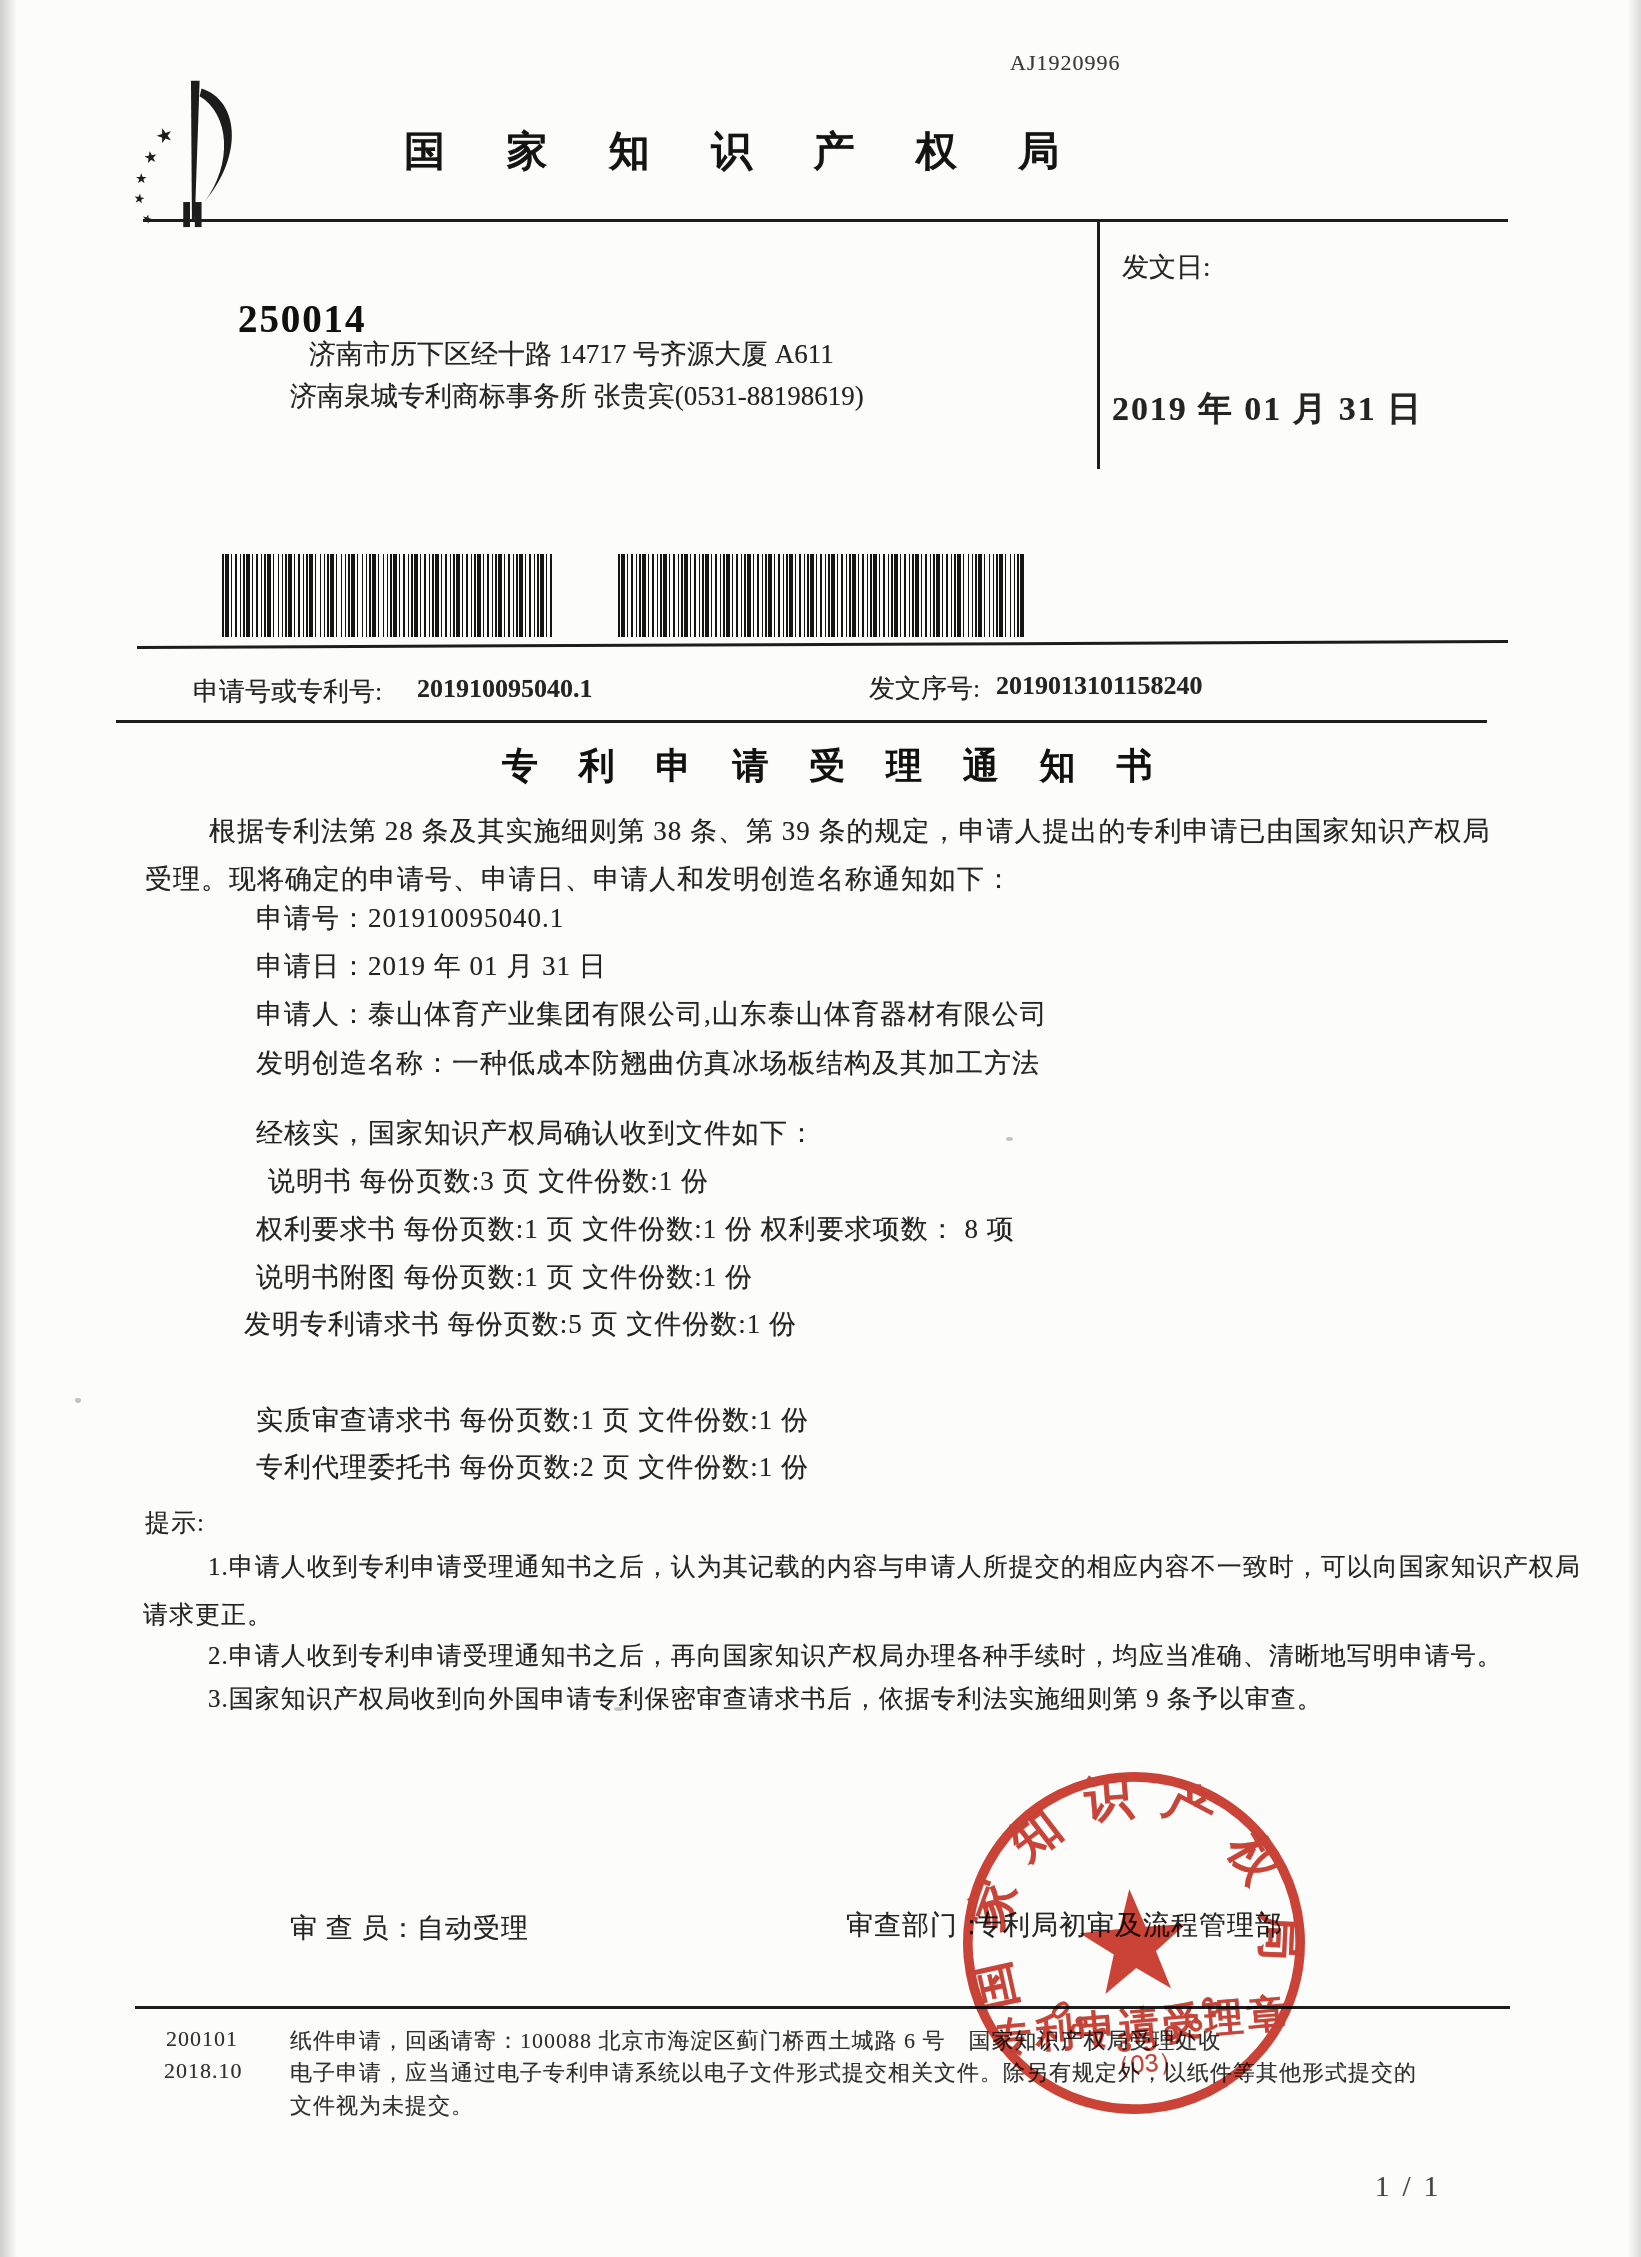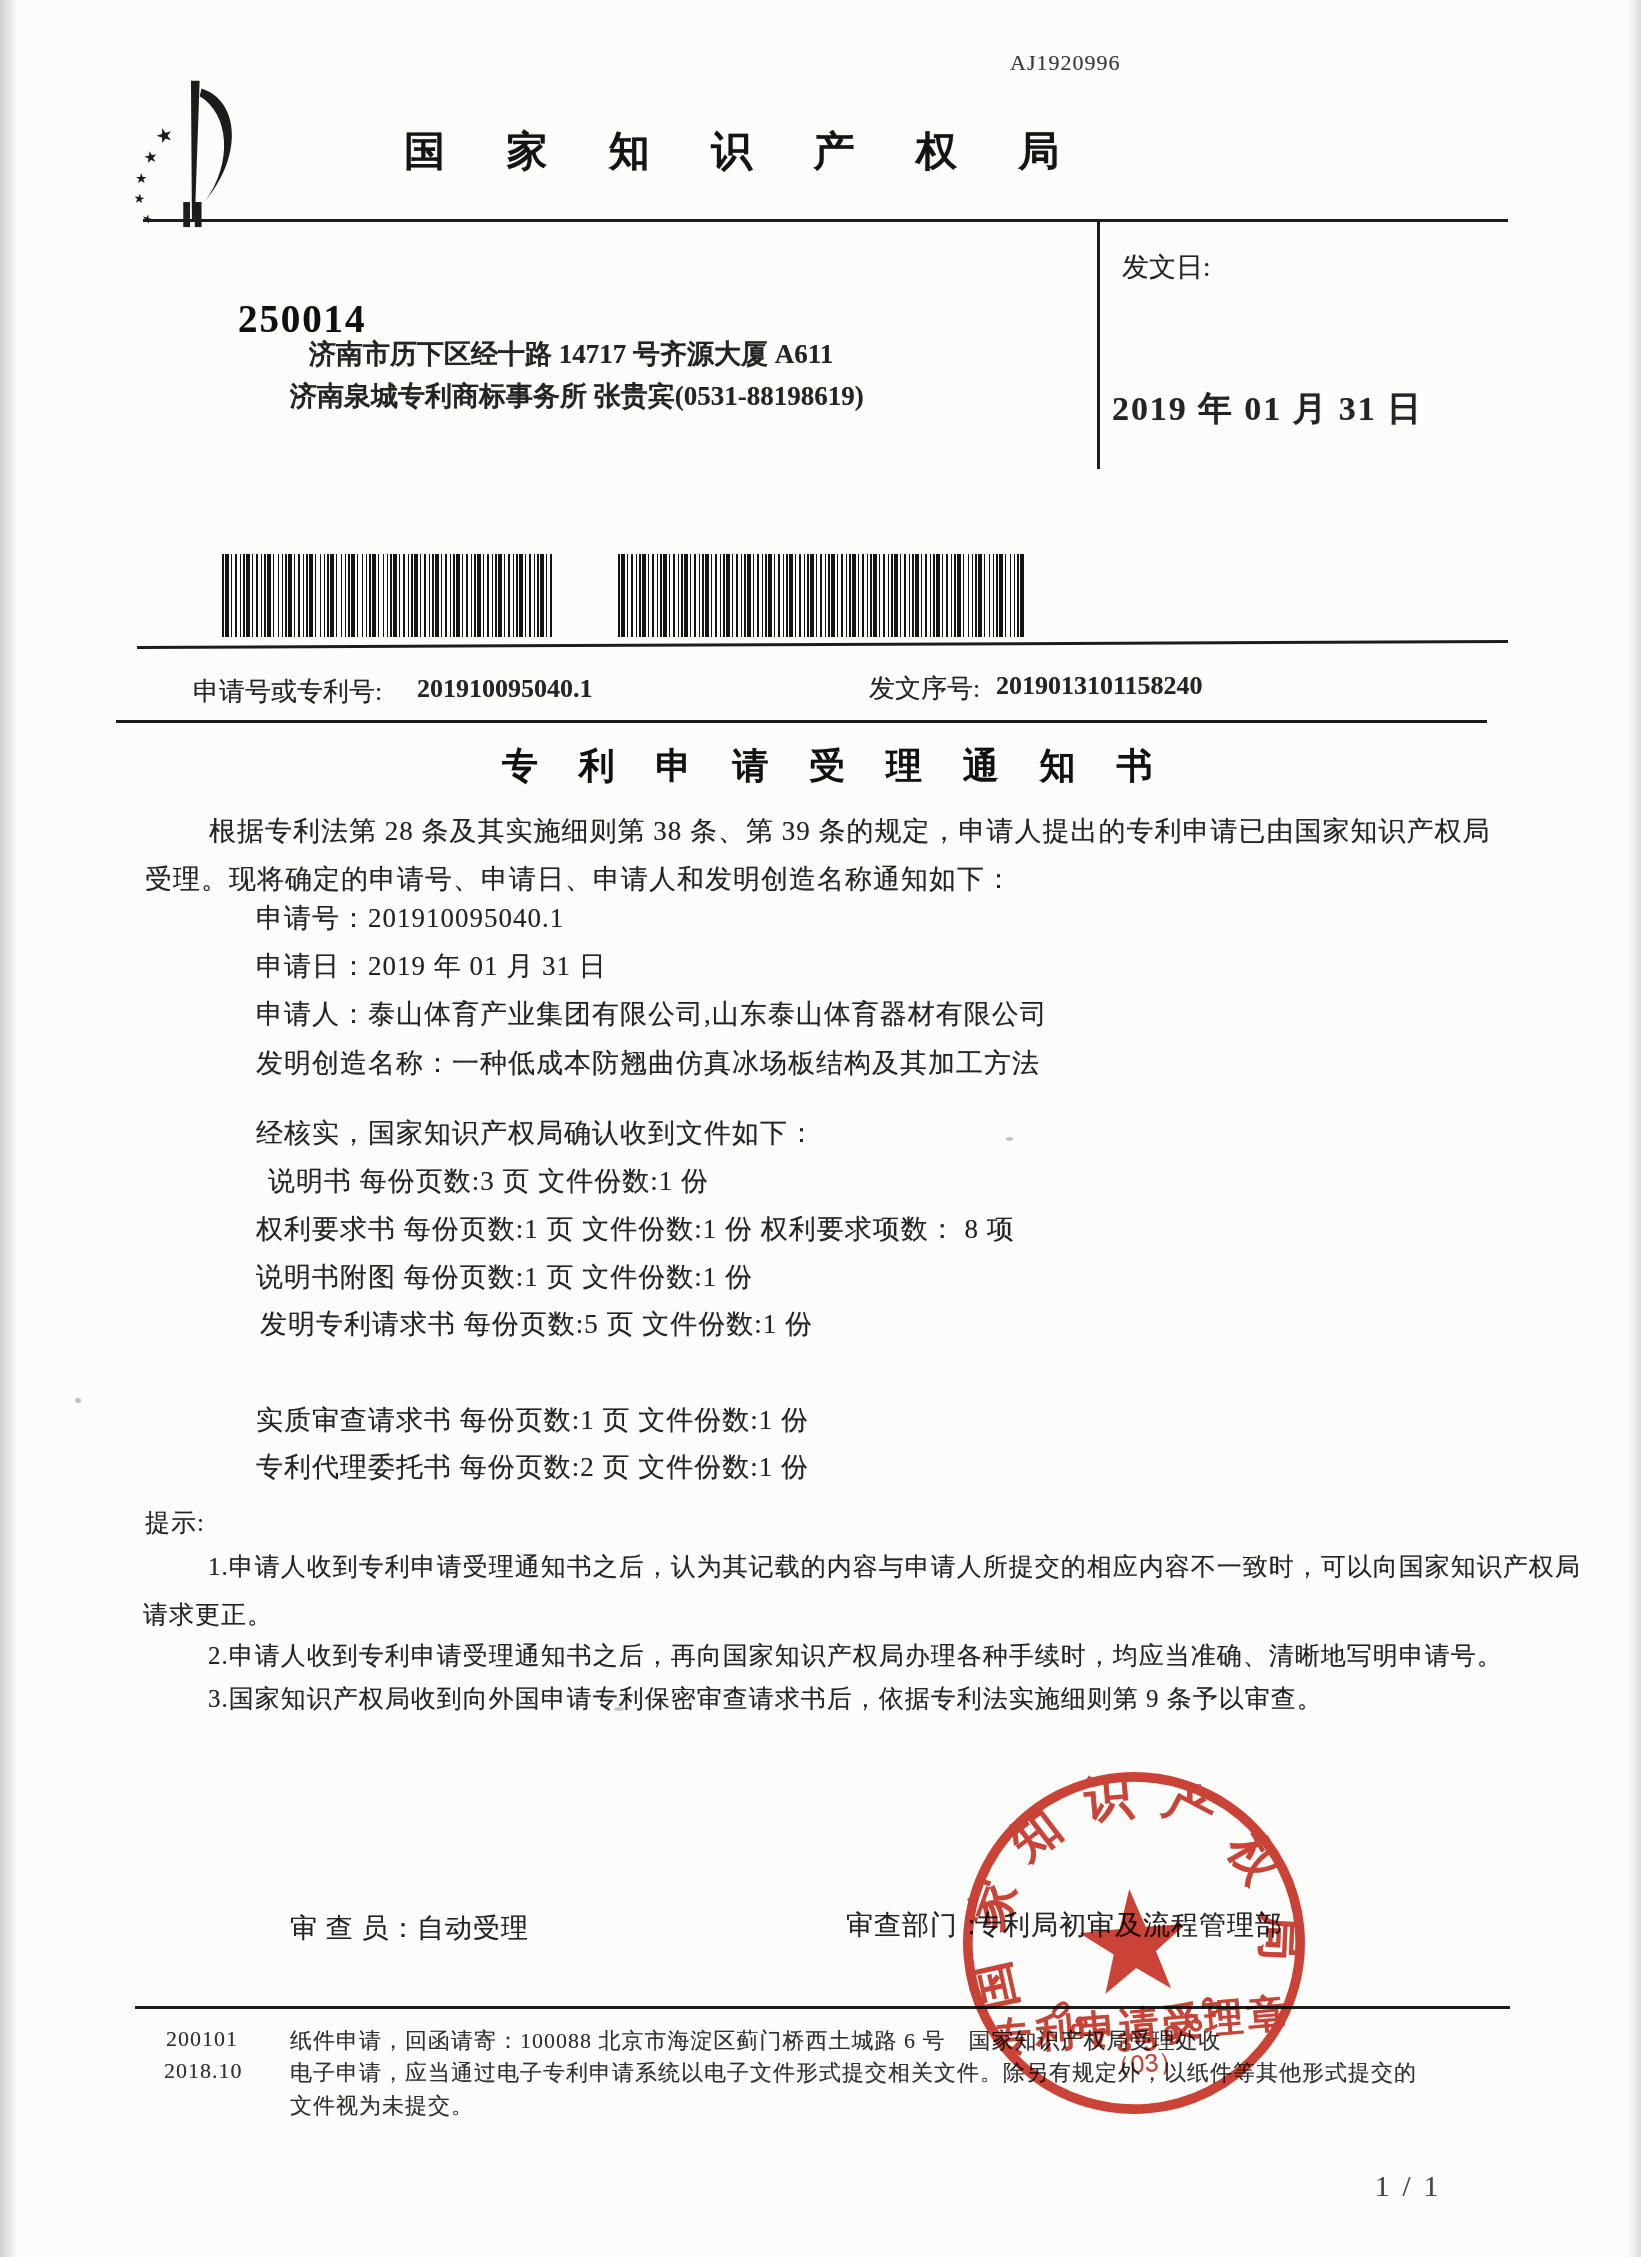--- a/index.html
+++ b/index.html
@@ -8,21 +8,21 @@
     font-family:"Liberation Serif",serif;color:#242424;overflow:hidden;
     text-shadow:0 0 0.7px rgba(50,50,50,.45);
   }
   .abs{position:absolute;white-space:nowrap;}
   .sans{font-family:"Liberation Sans",sans-serif;}
   .hline{position:absolute;background:#1d1d1d;height:2.9px;}
   .vline{position:absolute;background:#1d1d1d;width:2.9px;}
   .ref{font-size:22px;letter-spacing:1px;color:#3a3a3a;}
   .hdr-title{font-size:41px;font-weight:bold;letter-spacing:25px;color:#141414;}
   .postal{font-size:39px;font-weight:bold;letter-spacing:1.9px;color:#101010;margin-top:24px;}
-  .addr{font-size:27px;font-weight:bold;}
+  .addr{font-size:27px;}
   .datelabel{font-size:27px;}
   .dateval{font-size:34px;font-weight:bold;letter-spacing:1.9px;}
   .rowlabel{font-size:26px;}
   .rowval{font-size:26px;font-weight:bold;}
   .doc-title{font-size:36px;font-weight:bold;letter-spacing:15.4px;color:#111;}
   .body-t{font-size:27px;letter-spacing:1px;}
   .tip-t{font-size:25px;letter-spacing:1px;}
   .foot-t{font-size:22px;letter-spacing:1px;color:#303030;font-family:Liberation Serif, serif;}
   .pageno{font-size:29px;letter-spacing:2.9px;color:#444;}
   .barcode{
@@ -106,21 +106,21 @@
     <span>申请人：</span><span>泰山体育产业集团有限公司,山东泰山体育器材有限公司</span>
   </div>
   <div class="abs body-t" style="left:256px;top:1045px;">
     <span>发明创造名称：</span><span>一种低成本防翘曲仿真冰场板结构及其加工方法</span>
   </div>
 
   <div class="abs body-t" style="left:256px;top:1115px;">经核实，国家知识产权局确认收到文件如下：</div>
   <div class="abs body-t" style="left:268px;top:1163px;">说明书 每份页数:3 页 文件份数:1 份</div>
   <div class="abs body-t" style="left:256px;top:1211px;">权利要求书 每份页数:1 页 文件份数:1 份 权利要求项数： 8 项</div>
   <div class="abs body-t" style="left:256px;top:1259px;">说明书附图 每份页数:1 页 文件份数:1 份</div>
-  <div class="abs body-t" style="left:260px;top:1306px;">发明专利请求书 每份页数:5 页 文件份数:1 份</div>
+  <div class="abs body-t" style="left:244px;top:1306px;">发明专利请求书 每份页数:5 页 文件份数:1 份</div>
   <div class="abs body-t" style="left:256px;top:1402px;">实质审查请求书 每份页数:1 页 文件份数:1 份</div>
   <div class="abs body-t" style="left:256px;top:1449px;">专利代理委托书 每份页数:2 页 文件份数:1 份</div>
 
   <div class="abs tip-t" style="left:145px;top:1506px;">提示:</div>
   <div class="abs tip-t" style="left:208px;top:1550px;">1.申请人收到专利申请受理通知书之后，认为其记载的内容与申请人所提交的相应内容不一致时，可以向国家知识产权局</div>
   <div class="abs tip-t" style="left:143px;top:1598px;">请求更正。</div>
   <div class="abs tip-t" style="left:208px;top:1639px;">2.申请人收到专利申请受理通知书之后，再向国家知识产权局办理各种手续时，均应当准确、清晰地写明申请号。</div>
   <div class="abs tip-t" style="left:208px;top:1682px;">3.国家知识产权局收到向外国申请专利保密审查请求书后，依据专利法实施细则第 9 条予以审查。</div>
 
   <span class="abs body-t" style="left:290px;top:1910px;">审 查 员：</span>

